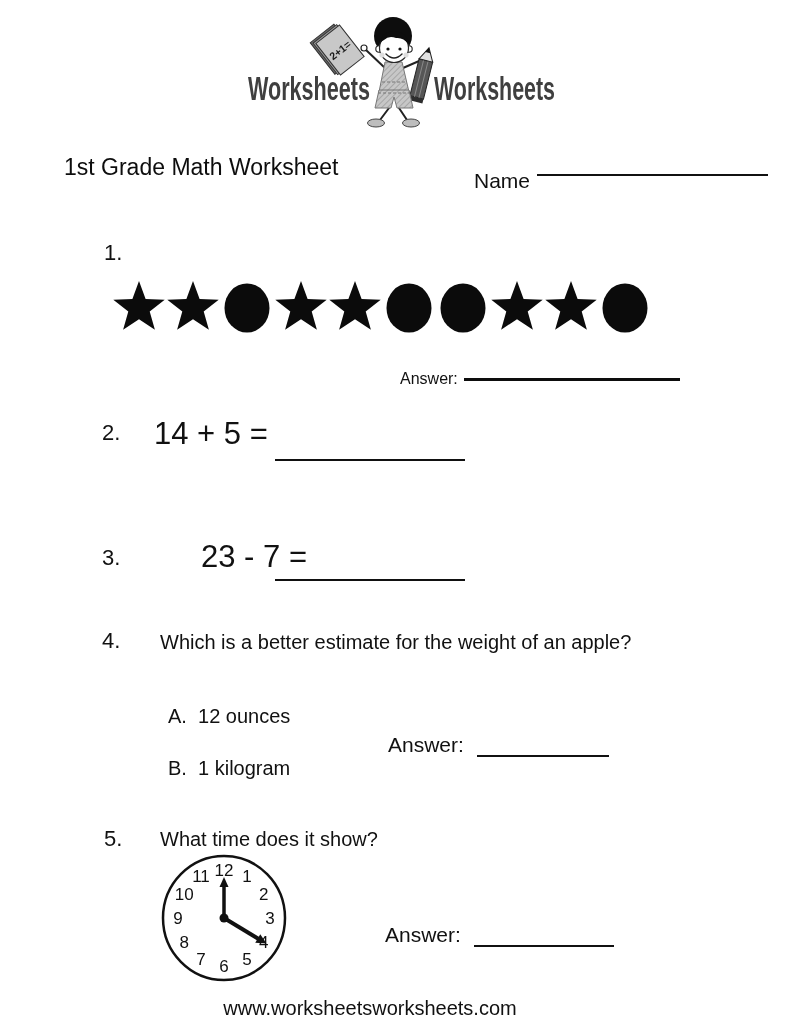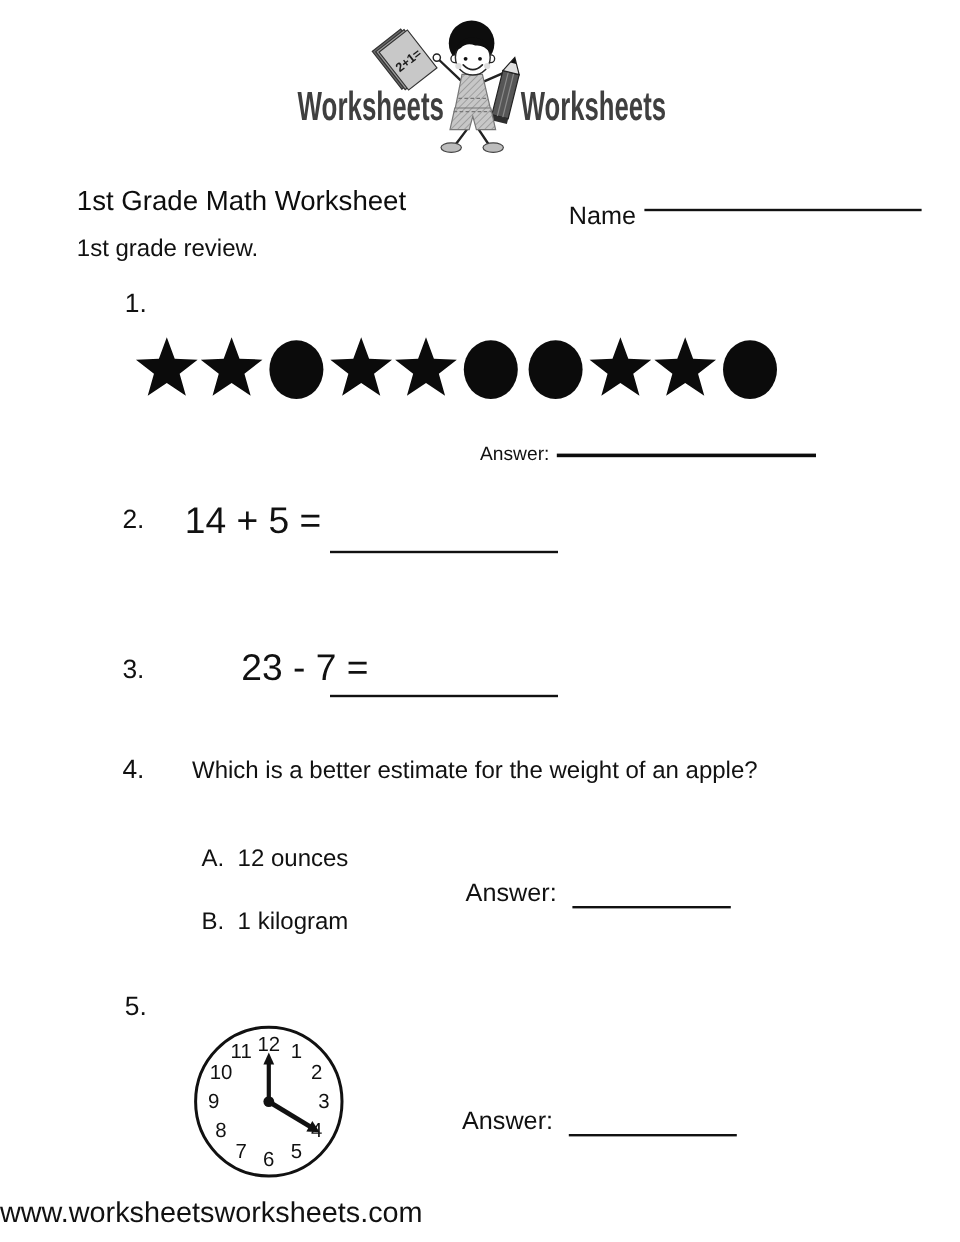--- a/index.html
+++ b/index.html
@@ -10,21 +10,21 @@
   .abs{position:absolute;}
   .title{font-size:23px;color:#0d0d0d;letter-spacing:0;}
   .subtitle{font-size:20px;}
   .qnum{font-size:22px;}
   .qtext{font-size:20px;}
   .expr{font-size:31px;}
   .name-label{font-size:21px;}
   .answer-sm{font-size:16px;}
   .answer-lg{font-size:21px;}
   .option{font-size:20px;white-space:pre;}
-  .footer{width:740px;font-size:24px;}
+  .footer{width:740px;text-align:center;font-size:20px;}
   .rule{border-bottom:2px solid #111;height:0;}
   .rule-thick{border-bottom:3px solid #0d0d0d;height:0;}
   .rule-med{border-bottom:2.5px solid #111;height:0;}
   .shapes-row{display:flex;gap:0;}
 </style>
 </head>
 <body>
 
 <div class="page">
 
@@ -80,21 +80,20 @@
       <circle cx="172" cy="43" r="1.6" fill="#111"></circle>
       <path d="M158,48 Q166,56 174,48" fill="none" stroke="#222" stroke-width="1.4" stroke-linecap="round"></path>
       <circle cx="154" cy="49" r="2.6" fill="#dddddd"></circle>
       <circle cx="178" cy="49" r="2.6" fill="#dddddd"></circle>
     </g>
   </svg>
 
   <div class="abs title" style="left:64px;top:154px;">1st Grade Math Worksheet</div>
   <div class="abs name-label" style="left:474px;top:169px;">Name</div>
   <div class="abs rule" style="left:537px;top:174px;width:231px;"></div>
-  <div class="abs subtitle" style="left:64px;top:196px;">1st grade review.</div>
 
   <div class="abs qnum" style="left:104px;top:240px;">1.</div>
   <div class="abs shapes-row" style="left:112px;top:279px;">
       <svg width="54" height="58" viewBox="0 0 54 58">
         <polygon points="27.0,2.0 33.6,19.9 52.7,20.7 37.7,32.5 42.9,50.8 27.0,40.2 11.1,50.8 16.3,32.5 1.3,20.7 20.4,19.9" fill="#0b0b0b"></polygon>
       </svg>
       <svg width="54" height="58" viewBox="0 0 54 58">
         <polygon points="27.0,2.0 33.6,19.9 52.7,20.7 37.7,32.5 42.9,50.8 27.0,40.2 11.1,50.8 16.3,32.5 1.3,20.7 20.4,19.9" fill="#0b0b0b"></polygon>
       </svg>
       <svg width="54" height="58" viewBox="0 0 54 58">
@@ -134,20 +133,21 @@
   <div class="abs rule-med" style="left:275px;top:579px;width:190px;"></div>
 
   <div class="abs qnum" style="left:102px;top:628px;">4.</div>
   <div class="abs qtext" style="left:160px;top:631px;">Which is a better estimate for the weight of an apple?</div>
   <div class="abs option" style="left:168px;top:705px;">A.  12 ounces</div>
   <div class="abs option" style="left:168px;top:757px;">B.  1 kilogram</div>
   <div class="abs answer-lg" style="left:388px;top:733px;">Answer:</div>
   <div class="abs rule" style="left:477px;top:755px;width:132px;"></div>
 
   <div class="abs qnum" style="left:104px;top:826px;">5.</div>
+  <div class="abs qtext" style="left:160px;top:828px;">What time does it show?</div>
   <svg class="abs" style="left:158px;top:852px;" width="132" height="132" viewBox="0 0 132 132">
     <ellipse cx="66" cy="66" rx="61" ry="62" fill="none" stroke="#111" stroke-width="2.5"></ellipse>
   <text x="66.0" y="18.0" text-anchor="middle" dominant-baseline="central" font-size="17" fill="#111">12</text>
       <text x="89.0" y="24.4" text-anchor="middle" dominant-baseline="central" font-size="17" fill="#111">1</text>
       <text x="105.8" y="42.0" text-anchor="middle" dominant-baseline="central" font-size="17" fill="#111">2</text>
       <text x="112.0" y="66.0" text-anchor="middle" dominant-baseline="central" font-size="17" fill="#111">3</text>
       <text x="105.8" y="90.0" text-anchor="middle" dominant-baseline="central" font-size="17" fill="#111">4</text>
       <text x="89.0" y="107.6" text-anchor="middle" dominant-baseline="central" font-size="17" fill="#111">5</text>
       <text x="66.0" y="114.0" text-anchor="middle" dominant-baseline="central" font-size="17" fill="#111">6</text>
       <text x="43.0" y="107.6" text-anchor="middle" dominant-baseline="central" font-size="17" fill="#111">7</text>

